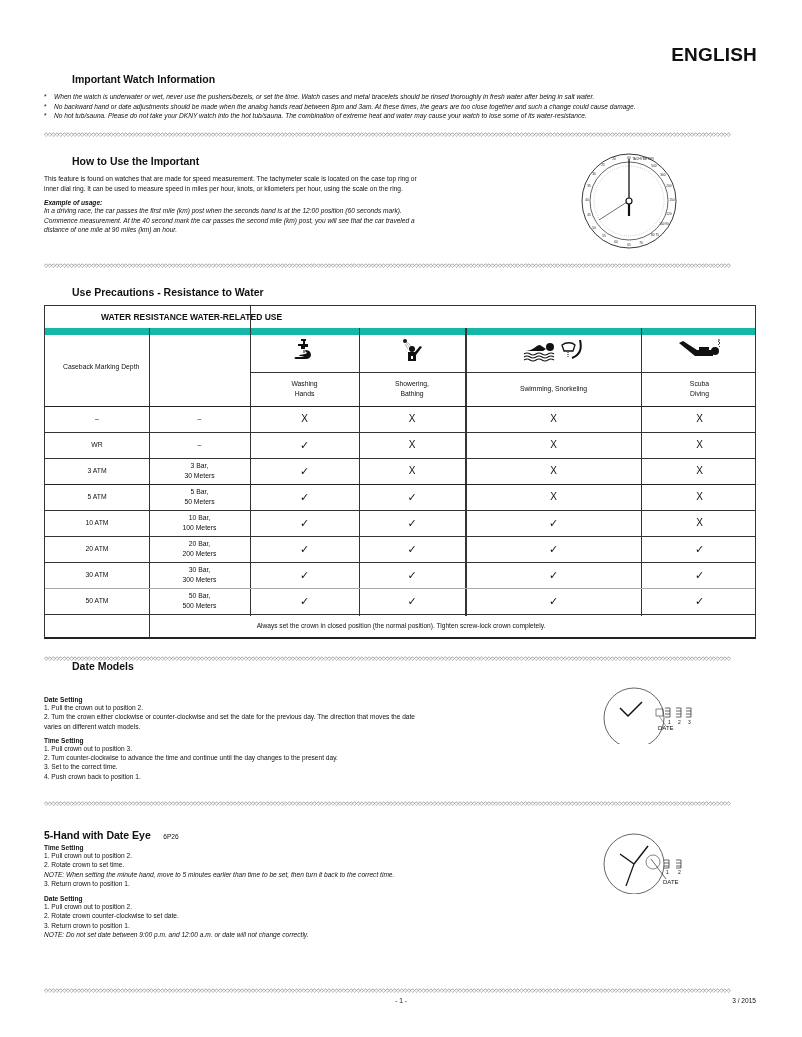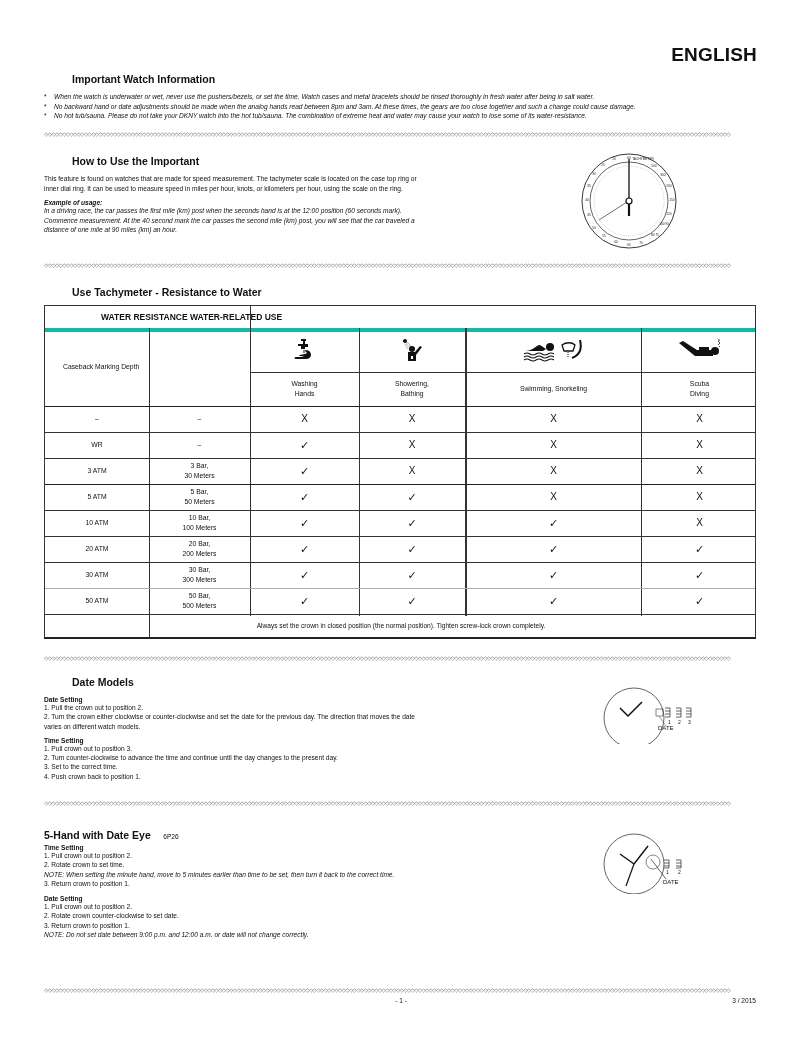--- a/index.html
+++ b/index.html
@@ -17,21 +17,21 @@
   .para.it { font-style: italic; }
   .sub { font-size: 6.6px; font-weight: bold; margin: 0; }
   .sub.it { font-style: italic; }
   ol.steps { margin: 0; padding: 0; list-style: none; font-size: 6.6px; line-height: 9.3px; }
   ol.steps li { padding-left: 0; }
   .note { font-style: italic; padding-left: 9px; }
   .indent { padding-left: 9px; }
 
   
   .wtable { left: 44px; top: 305px; width: 712px; height: 334px; border: 1px solid #333; border-bottom: 2px solid #222; box-sizing: border-box; }
-  .wt-title { position: absolute; left: 0; top: 0; width: 100%; height: 22px; border-bottom: 4px solid #14b8a6;
+  .wt-title { position: absolute; left: 0; top: 0; width: 100%; height: 22px; border-bottom: 7px solid #14b8a6;
               font-size: 8.5px; font-weight: bold; display: flex; align-items: center; }
   .wt-title span { margin-left: 56px; }
   .vline { position: absolute; background: #333; width: 1px; }
   .hline { position: absolute; background: #333; height: 1px; }
   .cell { position: absolute; display: flex; align-items: center; justify-content: center; text-align: center;
           font-size: 6.8px; line-height: 10px; }
   .mark { font-size: 11px; }
   .mark.x { font-size: 10px; font-family: "Liberation Sans", sans-serif; }
   .icon-cell { position: absolute; display: flex; align-items: center; justify-content: center; }
   .footer-note { font-size: 6.6px; }
@@ -87,21 +87,21 @@
         <text x="34" y="11">20</text>
     </g>
     <line x1="49" y1="10" x2="49" y2="50" stroke="#111" stroke-width="1.3"></line>
     <line x1="49" y1="54" x2="49" y2="67" stroke="#111" stroke-width="2.2"></line>
     <line x1="47" y1="53" x2="19" y2="71" stroke="#111" stroke-width="0.6"></line>
     <circle cx="49" cy="52" r="3" fill="#fff" stroke="#111" stroke-width="1.2"></circle>
   </svg>
 </div>
 <div class="abs divider" style="top:262px;">◇◇◇◇◇◇◇◇◇◇◇◇◇◇◇◇◇◇◇◇◇◇◇◇◇◇◇◇◇◇◇◇◇◇◇◇◇◇◇◇◇◇◇◇◇◇◇◇◇◇◇◇◇◇◇◇◇◇◇◇◇◇◇◇◇◇◇◇◇◇◇◇◇◇◇◇◇◇◇◇◇◇◇◇◇◇◇◇◇◇◇◇◇◇◇◇◇◇◇◇◇◇◇◇◇◇◇◇◇◇◇◇◇◇◇◇◇◇◇◇◇◇◇◇◇◇◇◇◇◇◇◇◇◇◇◇◇◇◇◇◇◇◇◇◇◇◇◇◇◇◇◇◇◇◇◇◇◇◇◇◇◇◇◇◇◇◇◇◇◇◇◇◇◇◇◇◇◇◇◇◇◇◇◇◇◇◇◇◇</div>
 
-<h2 style="left:44px; top:286px;">Use Tachymeter - Resistance to Water</h2>
+<h2 style="left:44px; top:286px;">Use Precautions - Resistance to Water</h2>
 <div class="abs wtable">
   <div class="wt-title">
       <span>WATER RESISTANCE WATER-RELATED USE</span>
     </div>
 
   <div class="vline" style="left:104px; top:22px; height:310px;"></div>
   <div class="vline" style="left:205px; top:0px; height:310px;"></div>
   <div class="vline" style="left:314px; top:22px; height:288px;"></div>
   <div class="vline" style="left:420px; top:22px; height:288px; width:2px;"></div>
   <div class="vline" style="left:596px; top:22px; height:288px;"></div>
@@ -244,21 +244,21 @@
       <div class="cell mark" style="left: 314px; top: 282px; width: 106px; height: 26px;">✓</div>
       <div class="cell mark" style="left: 421px; top: 282px; width: 175px; height: 26px;">✓</div>
       <div class="cell mark" style="left: 597px; top: 282px; width: 115px; height: 26px;">✓</div>
     </div>
 
   <div class="cell footer-note" style="left:0; top:308px; width:712px; height:24px;">Always set the crown in closed position (the normal position). Tighten screw-lock crown completely.</div>
 </div>
 
 <div class="abs divider" style="top:655px;">◇◇◇◇◇◇◇◇◇◇◇◇◇◇◇◇◇◇◇◇◇◇◇◇◇◇◇◇◇◇◇◇◇◇◇◇◇◇◇◇◇◇◇◇◇◇◇◇◇◇◇◇◇◇◇◇◇◇◇◇◇◇◇◇◇◇◇◇◇◇◇◇◇◇◇◇◇◇◇◇◇◇◇◇◇◇◇◇◇◇◇◇◇◇◇◇◇◇◇◇◇◇◇◇◇◇◇◇◇◇◇◇◇◇◇◇◇◇◇◇◇◇◇◇◇◇◇◇◇◇◇◇◇◇◇◇◇◇◇◇◇◇◇◇◇◇◇◇◇◇◇◇◇◇◇◇◇◇◇◇◇◇◇◇◇◇◇◇◇◇◇◇◇◇◇◇◇◇◇◇◇◇◇◇◇◇◇◇◇</div>
 
-<h2 style="left:44px; top:676px;">Date Models</h2>
+<h2 style="left:44px; top:660px;">Date Models</h2>
 <div class="abs" style="left:44px; top:696px; width:470px;">
   <p class="sub">Date Setting</p>
   <ol class="steps">
     <li>1. Pull the crown out to position 2.</li>
     <li>2. Turn the crown either clockwise or counter-clockwise and set the date for the previous day. The direction that moves the date</li>
     <li class="indent">varies on different watch models.</li>
   </ol>
   <p class="sub" style="margin-top:6px;">Time Setting</p>
   <ol class="steps">
     <li>1. Pull crown out to position 3.</li>

